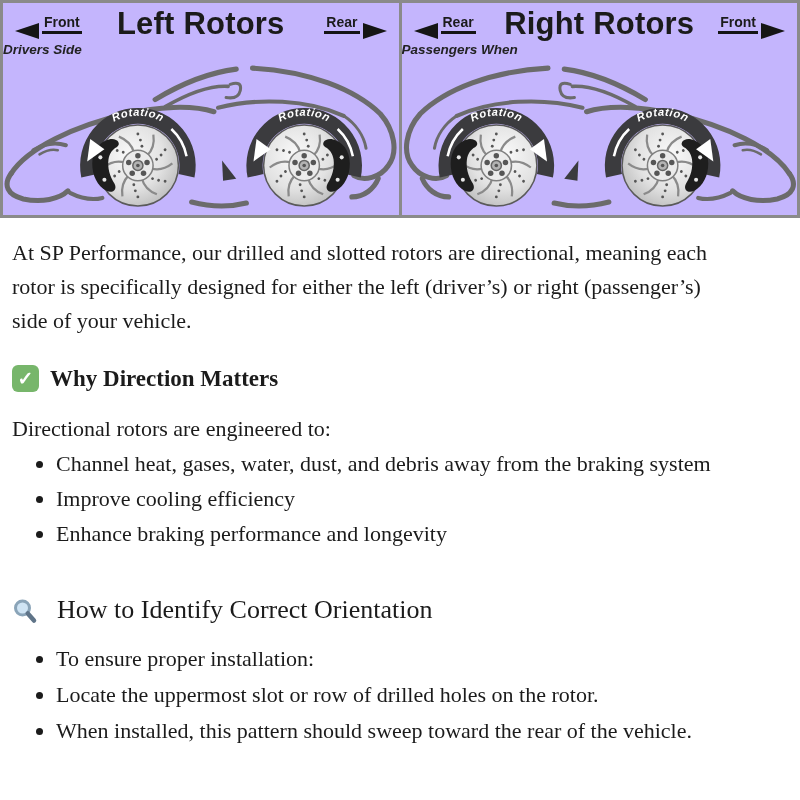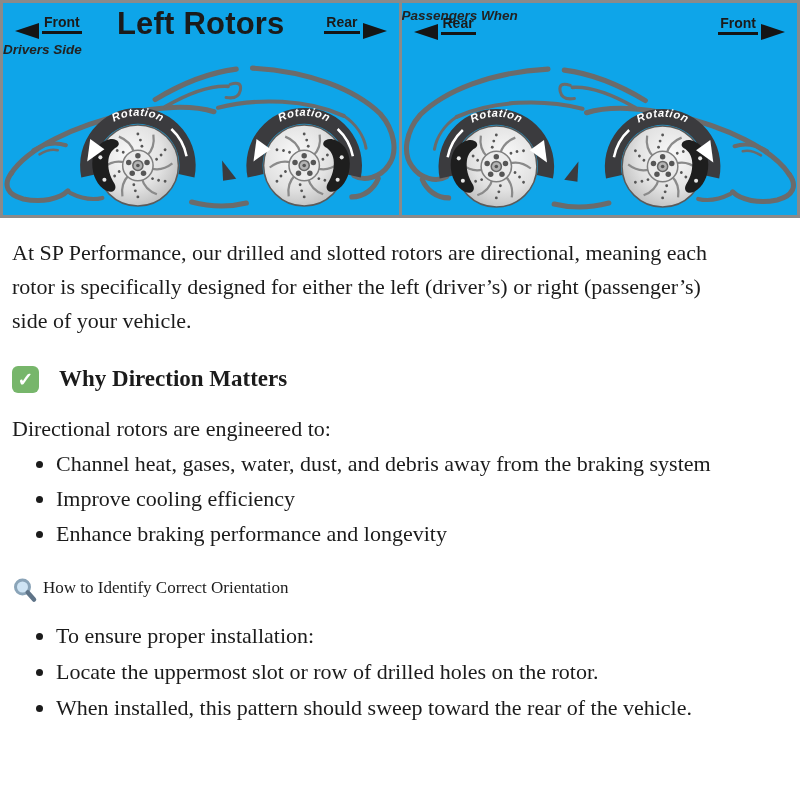--- a/index.html
+++ b/index.html
@@ -6,21 +6,21 @@
     --check-green:#77b66b;
     --arch-dark:#3b3b3e;
     --car-stroke:#6b6b6b;
     --ink:#1b1b1b;
   }
   *{box-sizing:border-box;margin:0;padding:0}
   html,body{width:800px;height:800px;overflow:hidden;background:#fff;
     font-family:"Liberation Serif", serif;color:var(--ink)}
 
   
-  .diagram{display:flex;border:3px solid #8a8a8a;background:#0ea5e9;height:218px}
+  .diagram{display:flex;border:3px solid #8a8a8a;background:#c4b5fd;height:218px}
   .panel{flex:1;position:relative;padding-top:4px;overflow:hidden}
   .panel + .panel{border-left:3px solid #8a8a8a}
   .pheader{position:relative;height:50px}
   .dir{position:absolute;top:8px;display:flex;align-items:flex-end;gap:3px;
        font-family:"Liberation Sans",sans-serif;font-weight:bold;font-size:14px}
   .dir .lbl{border-bottom:3px solid #151515;line-height:1.05;padding:0 2px 1px 2px}
   .dir.left{left:12px}
   .dir.right{right:12px}
   .tri{width:0;height:0;border-top:8px solid transparent;border-bottom:8px solid transparent;
        transform:translateY(5px)}
@@ -31,31 +31,31 @@
   .psub{font-family:"Liberation Sans",sans-serif;font-weight:bold;
         font-style:italic;font-size:13.5px;color:#222;margin-top:1px}
   .car-wrap{width:100%;margin-top:2px}
   .car-wrap svg{display:block;width:100%;height:auto}
   .rot-text{font-family:"Liberation Sans",sans-serif;font-weight:bold;font-style:italic;
             font-size:11px;letter-spacing:.6px;fill:#fff}
 
   
   .content{padding:18px 30px 0 12px;font-size:22px;line-height:34px}
   .intro{max-width:722px}
-  .h-check{display:flex;align-items:flex-end;gap:20px;margin-top:27px;
+  .h-check{display:flex;align-items:flex-start;gap:11px;margin-top:27px;
            font-size:23px;font-weight:bold;line-height:1.2}
   .checkbox{width:27px;height:27px;border-radius:6px;background:var(--check-green);
             display:flex;align-items:center;justify-content:center;flex:0 0 auto}
   .checkbox::before{content:"\2713";color:#fff;font-family:"Liberation Sans",sans-serif;
             font-weight:bold;font-size:19px;line-height:1}
   .lead{margin-top:19px;max-width:722px}
   ul{margin-top:1px;padding-left:44px;max-width:730px}
   li{line-height:34px;margin-bottom:1px}
-  .h-search{display:flex;align-items:center;gap:4px;margin-top:24px;
-            font-size:17px;font-weight:normal;line-height:1.2}
+  .h-search{display:flex;align-items:center;gap:18px;margin-top:43px;
+            font-size:26px;font-weight:normal;line-height:1.2}
   .mag{flex:0 0 auto;transform:translateY(2px)}
   ul.second{margin-top:17px}
   ul.second li{margin-bottom:2px}
 </style>
 </head>
 <body>
 
 <svg width="0" height="0" style="position:absolute" aria-hidden="true">
   <defs>
     <radialGradient id="rg" cx="40%" cy="38%" r="75%">
@@ -189,20 +189,21 @@
       </svg>
     </div>
   </section>
 
   <section class="panel">
     <div class="pheader">
       <div class="dir left">
         <span class="tri l"></span>
         <span class="lbl">Rear</span>
       </div>
+      <div class="ptitle">Right Rotors</div>
       <div class="psub">Passengers When</div>
       <div class="dir right">
         <span class="lbl">Front</span>
         <span class="tri r"></span>
       </div>
     </div>
     <div class="car-wrap">
       <svg viewBox="0 0 390 158">
         <defs>
           <path id="rot-arc-1" d="M -46,-17 A 49 49 0 0 1 46,-17"></path>

